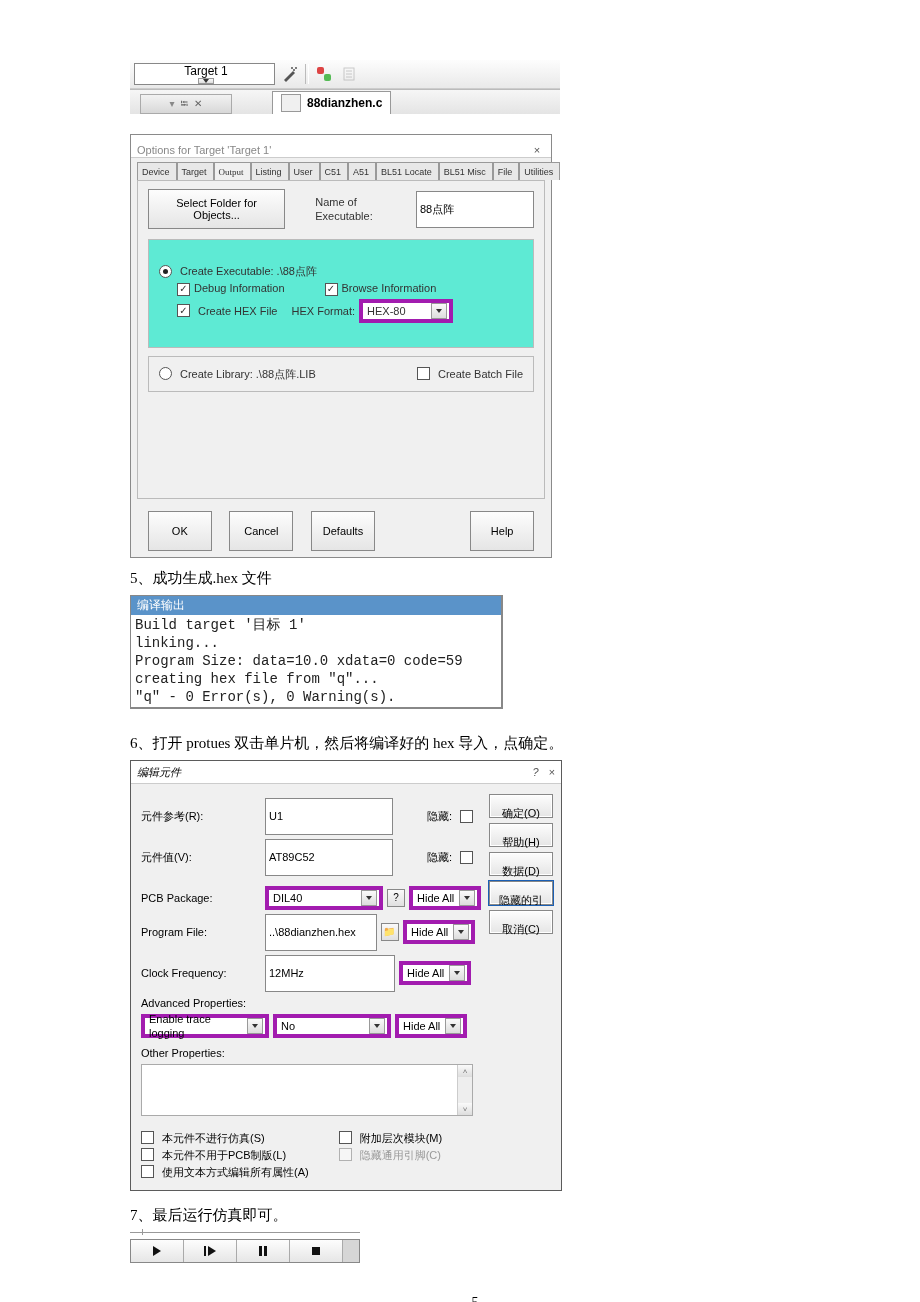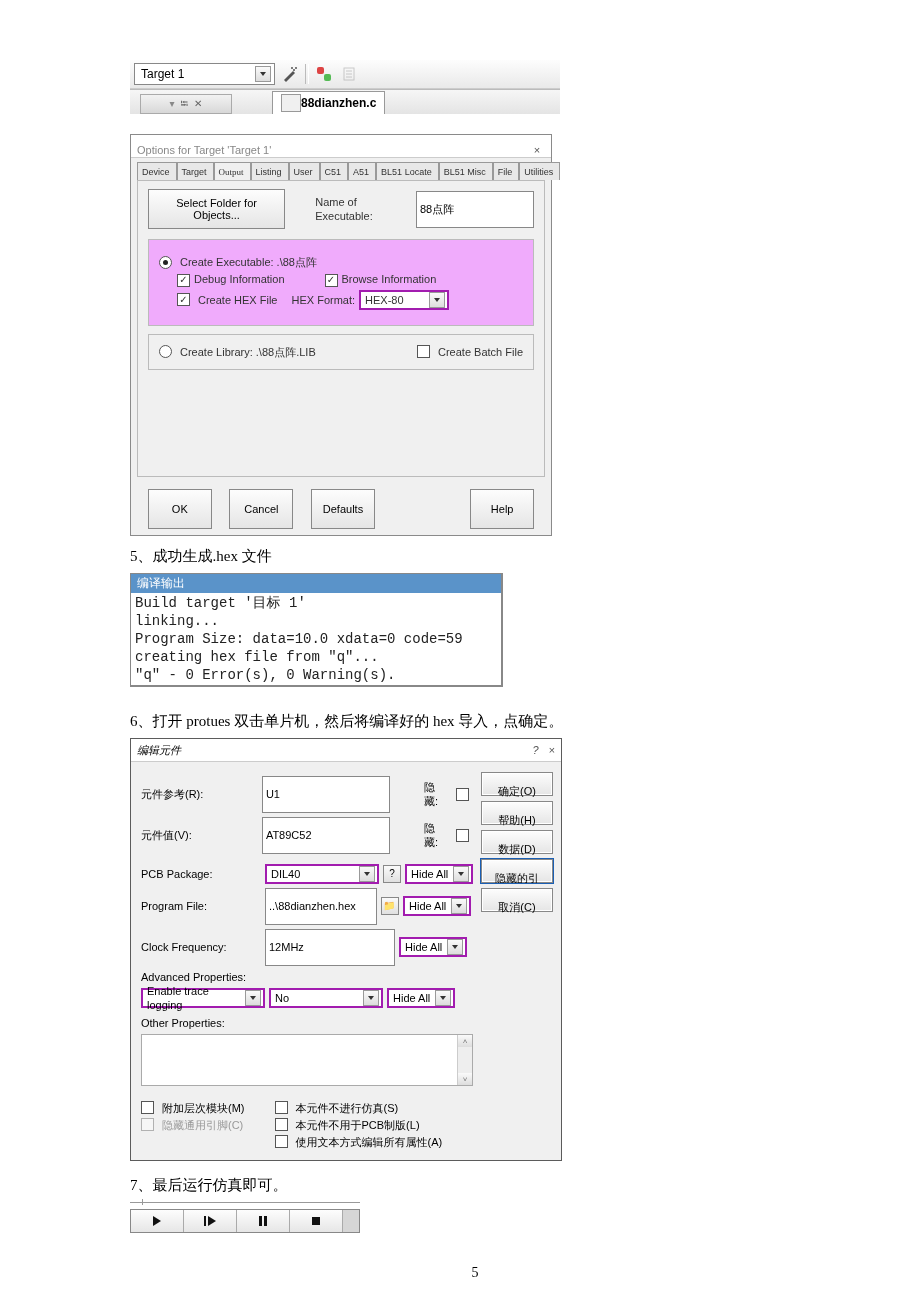--- a/index.html
+++ b/index.html
@@ -1,23 +1,23 @@
 <!DOCTYPE html>
 <html><head>
 <meta charset="utf-8">
 <style>
   body { margin:0; padding:60px 100px 40px 130px; font-family:"SimSun",serif; font-size:14px; background:#fff; color:#000; line-height:1.4; }
   .shot1 { width:430px; margin-bottom:20px; }
   .tb-row { height:28px; display:flex; align-items:center; gap:4px; padding:0 4px; }
-  .combo { width:130px; height:20px; border:1px solid #888; background:#fff; display:flex; align-items:center; justify-content:space-between; padding:0 3px 0 6px; font:12px Arial,sans-serif; }
+  .combo { width:130px; height:20px; border:1px solid #888; background:#fff; display:flex; align-items:center; justify-content:space-between; padding:0 3px 0 6px; font:12px Arial,sans-serif;flex-direction:column; }
   .combo-arrow { width:14px; height:14px; border:1px solid #999; background:linear-gradient(#fafafa,#ddd); display:flex; align-items:center; justify-content:center; }
   .tri-down { width:0;height:0;border-left:3px solid transparent;border-right:3px solid transparent;border-top:4px solid #333; }
   .tool-ic { width:22px; height:22px; display:flex; align-items:center; justify-content:center; }
   .tabpane { height:24px; background:linear-gradient(#f6f6f6,#e4e4e4); border-top:1px solid #bbb; display:flex; align-items:flex-end; }
-  .ptab { height:22px; border:1px solid #999; border-bottom:none; background:#fff; padding:0 8px; display:flex; align-items:center; gap:0; font:12px Arial,sans-serif; margin-left:40px; }
+  .ptab { height:22px; border:1px solid #999; border-bottom:none; background:#fff; padding:0 8px; display:flex; align-items:center; gap:6px; font:12px Arial,sans-serif; margin-left:40px; }
   .ptab-mini { width:18px; height:16px; border:1px solid #999; background:#f0f0f0; }
   .phandle { width:90px; height:18px; border:1px solid #aaa; background:linear-gradient(#f2f2f2,#d8d8d8); margin-left:10px; display:flex; align-items:center; justify-content:center; gap:6px; font-size:10px; color:#666; }
 
   .dlg { width:420px; border:1px solid #8a8a8a; font:11px/14px "Microsoft Sans Serif",Arial,sans-serif; color:#333; background:#f0f0f0; }
   .dlg-title { height:22px; display:flex; align-items:flex-end; justify-content:space-between; padding:0 6px; color:#888; background:#fff; border-bottom:1px solid #ccc; }
   .closeX { width:16px; text-align:center; color:#555; }
   .tabs { display:flex; padding:4px 6px 0 6px; gap:0; font-size:9px; }
   .tabs span { padding:2px 6px 1px 4px; border:1px solid #999; border-bottom:none; background:#e8e8e8; white-space:pre; }
   .tabs span.act { background:#f0f0f0;font-family:Liberation Serif, serif; }
   .dlg-body { border:1px solid #bbb; margin:0 6px 6px 6px; background:#f0f0f0; padding:8px 10px 6px 10px; }
@@ -33,21 +33,21 @@
   .step { font-size:15px; margin:10px 0 6px 0; }
   .console-block { width:370px; border:1px solid #888; border-width:1px 2px 2px 1px; font:14px/18px "Courier New",monospace; background:#fff; }
   .console-head { background:#5a93c9; color:#fff; padding:1px 6px; font:12px "SimSun",sans-serif; }
   .console-body { padding:1px 4px; color:#222; white-space:pre; }
 
   .dlg2 { width:430px; border:1px solid #5b5b5b; font:11px/14px "Microsoft Sans Serif","SimSun",sans-serif; background:#f0f0f0; }
   .dlg2-title { height:22px; display:flex; align-items:center; justify-content:space-between; padding:0 6px; background:#fff; border-bottom:1px solid #ccc;font-style:italic; }
   .dlg2-body { display:flex; padding:10px 8px 8px 10px; }
   .lbl { display:inline-block; width:120px; font-size:11px; }
   .frow { display:flex; align-items:center; margin:4px 0; gap:4px; }
-  .sel { height:16px; border:2px solid #a21caf; background:#fff; display:flex; align-items:center; justify-content:space-between; padding:0 2px 0 4px; font-size:11px; }
+  .sel { height:16px; border:4px solid #a21caf; background:#fff; display:flex; align-items:center; justify-content:space-between; padding:0 2px 0 4px; font-size:11px; }
   .sel-arrow { width:14px; height:14px; border:1px solid #999; background:linear-gradient(#fafafa,#ddd); display:flex; align-items:center; justify-content:center; }
   .sbtn { height:21px; border:1px solid #888; background:linear-gradient(#fdfdfd,#e5e5e5); font:11px "SimSun",sans-serif; padding:11px 8px; box-shadow:inset 0 0 0 1px #fff; }
   .side-col { width:80px; display:flex; flex-direction:column; gap:5px; padding-left:8px; }
   .mini-btn { width:16px; height:16px; border:1px solid #888; background:linear-gradient(#fafafa,#e0e0e0); font-size:10px; display:inline-flex; align-items:center; justify-content:center; }
   .opbox { width:330px; height:50px; border:1px solid #aaa; background:#fff; margin-top:2px; position:relative; }
   .sb { position:absolute; right:0; top:0; bottom:0; width:14px; background:#eee; border-left:1px solid #ccc; display:flex; flex-direction:column; justify-content:space-between; }
   .sb-b { height:12px; background:linear-gradient(#fafafa,#ddd); font-size:8px; text-align:center; color:#777; }
 
   .page-num { text-align:center; width:100%; margin-top:30px; font-size:14px; }
 
@@ -124,21 +124,21 @@
       <span>Utilities</span>
   </div>
   <div class="dlg-body">
     <div style="display:flex; align-items:center; gap:30px; margin-bottom:10px;">
       <button class="btn" style="width:140px">Select Folder for Objects...</button>
       <div style="display:flex; align-items:center; gap:4px;">
         <span>Name of Executable:</span>
         <input class="txt-in" style="width: 110px;" value="88点阵">
       </div>
     </div>
-    <div style="border:1px solid #bbb; padding:12px 10px; background:#f0abfc; margin-bottom:8px;">
+    <div style="border:1px solid #bbb; padding:21px 10px; background:#5eead4; margin-bottom:8px;">
       <div class="opt-row">
           <span class="radio on"></span>
           <span>Create Executable:  .\88点阵</span>
         </div>
       <div class="opt-row" style="padding-left:18px; gap:40px;">
         <span><span class="chk on"></span><span>Debug Information</span></span>
         <span><span class="chk on"></span><span>Browse Information</span></span>
       </div>
       <div class="opt-row" style="padding-left:18px;">
         <span class="chk on"></span>
@@ -274,39 +274,39 @@
         <div class="sb">
             <div class="sb-b">˄</div>
             <div class="sb-b">˅</div>
           </div>
       </div>
 
       <div style="display:flex; margin-top:12px; gap:30px;">
         <div>
           <div class="opt-row">
               <span class="chk"></span>
+              <span>本元件不进行仿真(S)</span>
+            </div>
+          <div class="opt-row">
+              <span class="chk"></span>
+              <span>本元件不用于PCB制版(L)</span>
+            </div>
+          <div class="opt-row">
+              <span class="chk"></span>
+              <span>使用文本方式编辑所有属性(A)</span>
+            </div>
+        </div>
+        <div>
+          <div class="opt-row">
+              <span class="chk"></span>
               <span>附加层次模块(M)</span>
             </div>
           <div class="opt-row">
               <span class="chk" style="opacity:.4"></span>
               <span style="color:#999">隐藏通用引脚(C)</span>
-            </div>
-        </div>
-        <div>
-          <div class="opt-row">
-              <span class="chk"></span>
-              <span>本元件不进行仿真(S)</span>
-            </div>
-          <div class="opt-row">
-              <span class="chk"></span>
-              <span>本元件不用于PCB制版(L)</span>
-            </div>
-          <div class="opt-row">
-              <span class="chk"></span>
-              <span>使用文本方式编辑所有属性(A)</span>
             </div>
         </div>
       </div>
     </div>
     <div class="side-col">
       <button class="sbtn">确定(O)</button>
       <button class="sbtn">帮助(H)</button>
       <button class="sbtn">数据(D)</button>
       <button class="sbtn" style="outline:1px solid #1a5fb4">隐藏的引脚(P)</button>
       <button class="sbtn">取消(C)</button>

